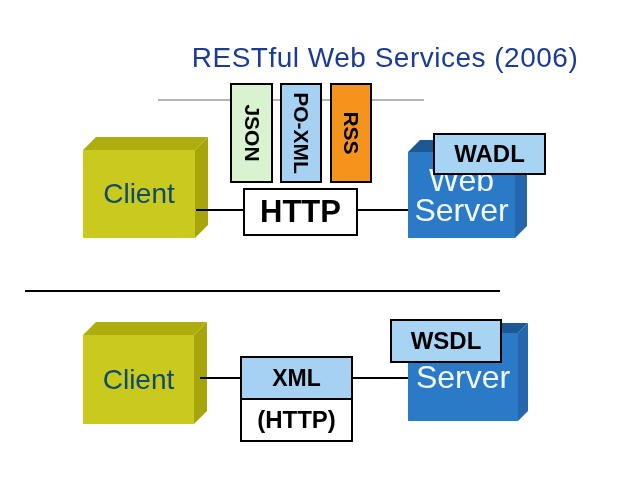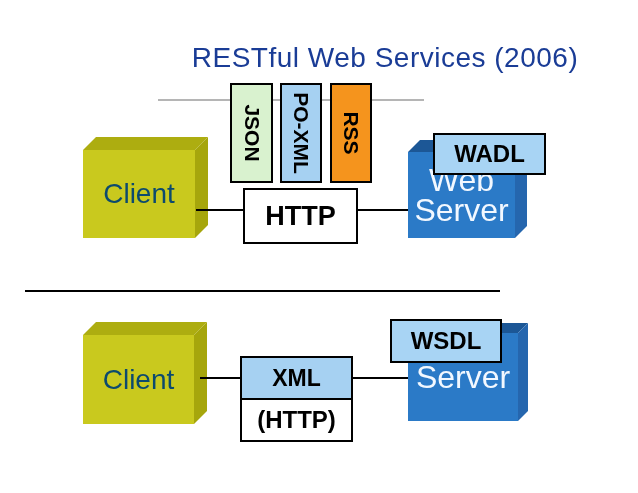--- a/index.html
+++ b/index.html
@@ -26,21 +26,21 @@
   .lbox{position:absolute;border:2px solid #000;box-sizing:border-box;
         display:flex;align-items:center;justify-content:center;
         font-weight:bold;color:#000;background:#fff;}
   
   .vbox{font-size:21px;}
   .vbox span{transform:rotate(90deg);white-space:nowrap;}
   #json-box {left:230px;top:83px;width:43px;height:100px;background:#d9f2cf;}
   #poxml-box{left:280px;top:83px;width:42px;height:100px;background:#a6d1f2;}
   #rss-box  {left:330px;top:83px;width:42px;height:100px;background:#f5941d;}
 
-  #http-box {left:243px;top:188px;width:115px;height:56px;font-size:27px;}
+  #http-box {left:243px;top:188px;width:115px;height:48px;font-size:31px;}
   #wadl-box {left:395px;top:133px;width:113px;height:42px;background:#a8d4f4;font-size:24px;margin-left:38px;}
   #soap-box {left:240px;top:312px;width:113px;height:46px;background:#f9f95e;font-size:23px;}
   #xml-box  {left:240px;top:356px;width:113px;height:44px;background:#a6d1f2;font-size:23px;}
   #httpp-box{left:240px;top:398px;width:113px;height:44px;font-size:24px;text-align:right;}
   #wsdl-box {left:390px;top:319px;width:112px;height:44px;background:#a8d4f4;font-size:24px;}
 
   
   .cube{position:absolute;}
   .cube-label{position:absolute;display:flex;align-items:center;justify-content:center;
               text-align:center;pointer-events:none;}

